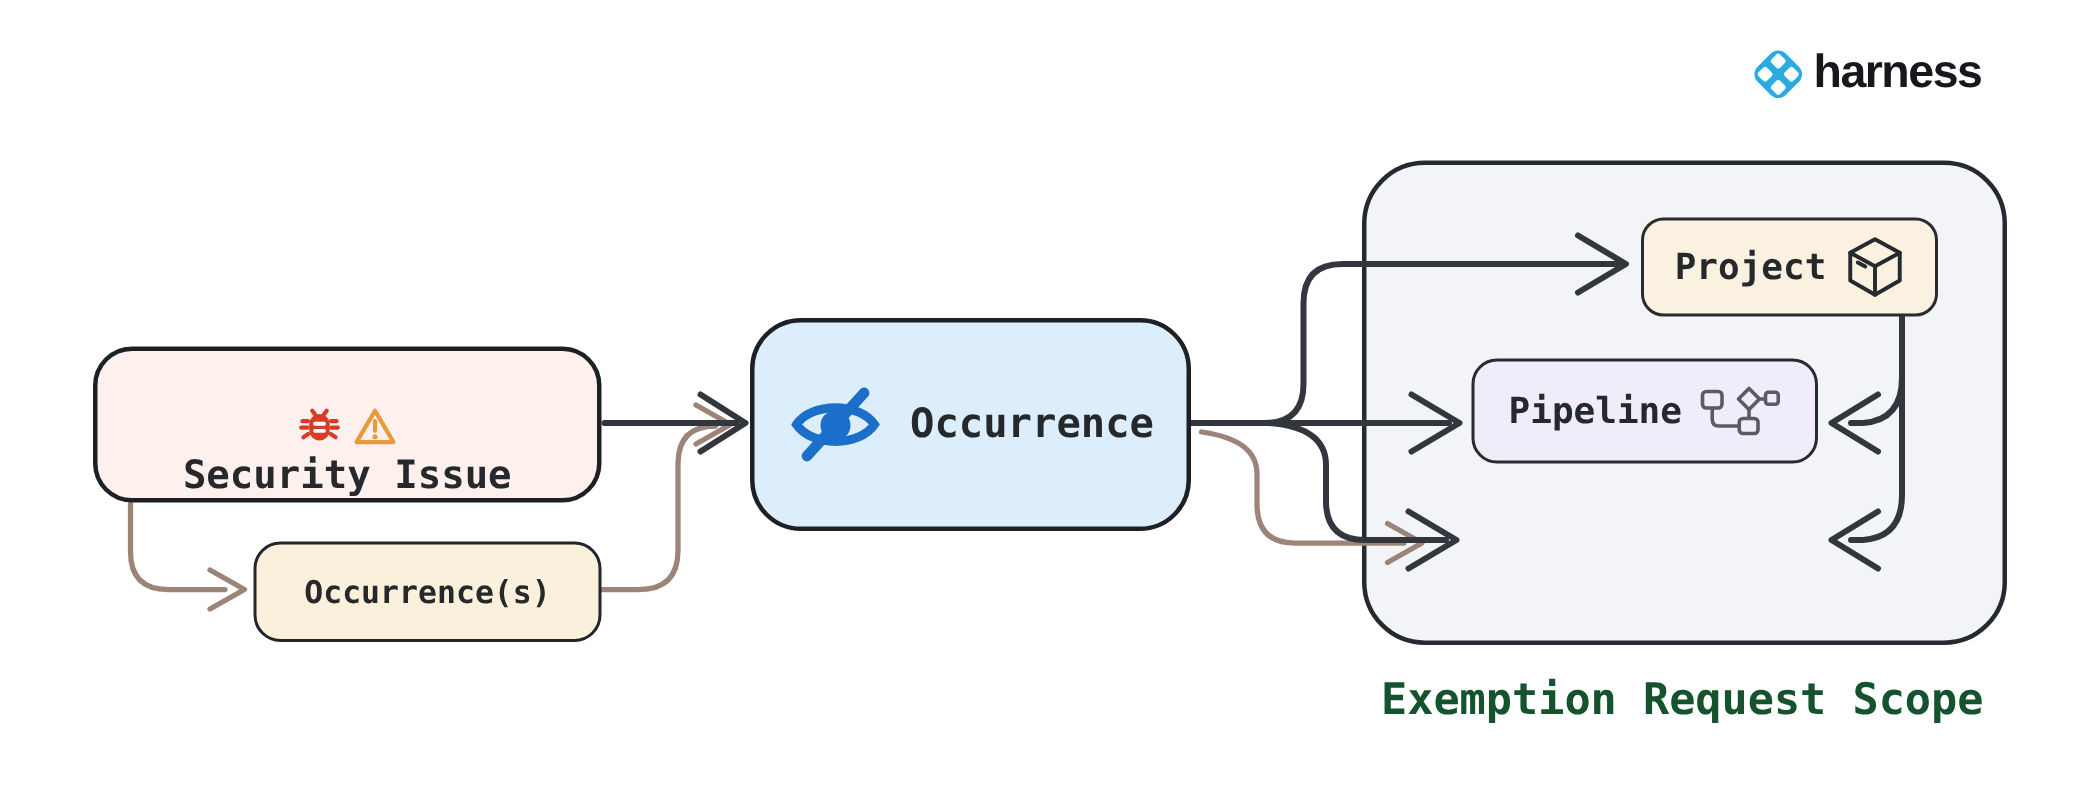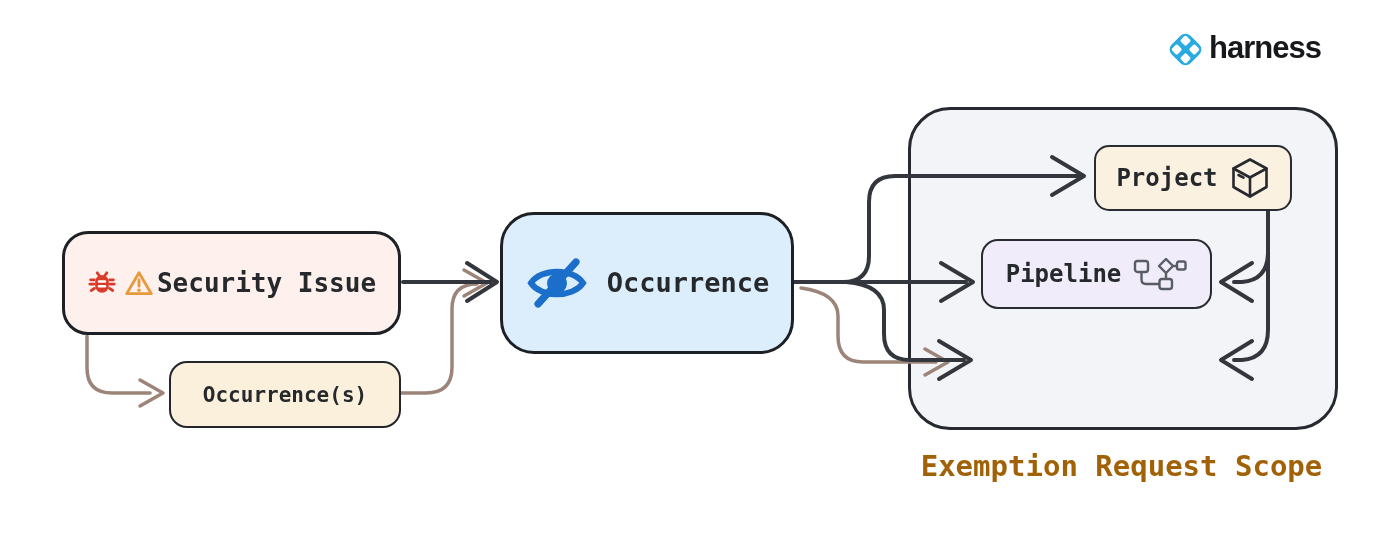--- a/index.html
+++ b/index.html
@@ -24,30 +24,30 @@
   .edges { position: absolute; left: 0; top: 0; z-index: 1; }
 
   
   .scope-box {
     position: absolute; left: 908px; top: 107px; width: 430px; height: 323px;
     background: #f3f4f7; border: 3.5px solid #262a30; border-radius: 42px;
     z-index: 0;
   }
   .scope-caption {
     position: absolute; left: 905px; top: 449px; width: 433px;
-    text-align: center; font-size: 29px; font-weight: 700; color: #a16207;
+    text-align: center; font-size: 29px; font-weight: 700; color: #14532d;
     z-index: 2;
   }
 
   
   .node { position: absolute; display: flex; align-items: center; justify-content: center; z-index: 2; }
   .node-security {
     left: 62px; top: 231px; width: 339px; height: 104px;
     background: #fdf0ed; border: 3.5px solid #1d2125; border-radius: 26px;
-    flex-direction: row; gap: 3px;
+    flex-direction: column; gap: 3px; justify-content: flex-end;
   }
   .icon-row { display: flex; align-items: center; gap: 7px; }
   .node-security .label { font-size: 26px; font-weight: 700; color: #26292c; }
 
   .node-occurrences {
     left: 169px; top: 361px; width: 232px; height: 67px;
     background: #faf0dc; border: 2.5px solid #22262a; border-radius: 18px;
   }
   .node-occurrences .label { font-size: 21px; font-weight: 700; color: #26292c; }
 

